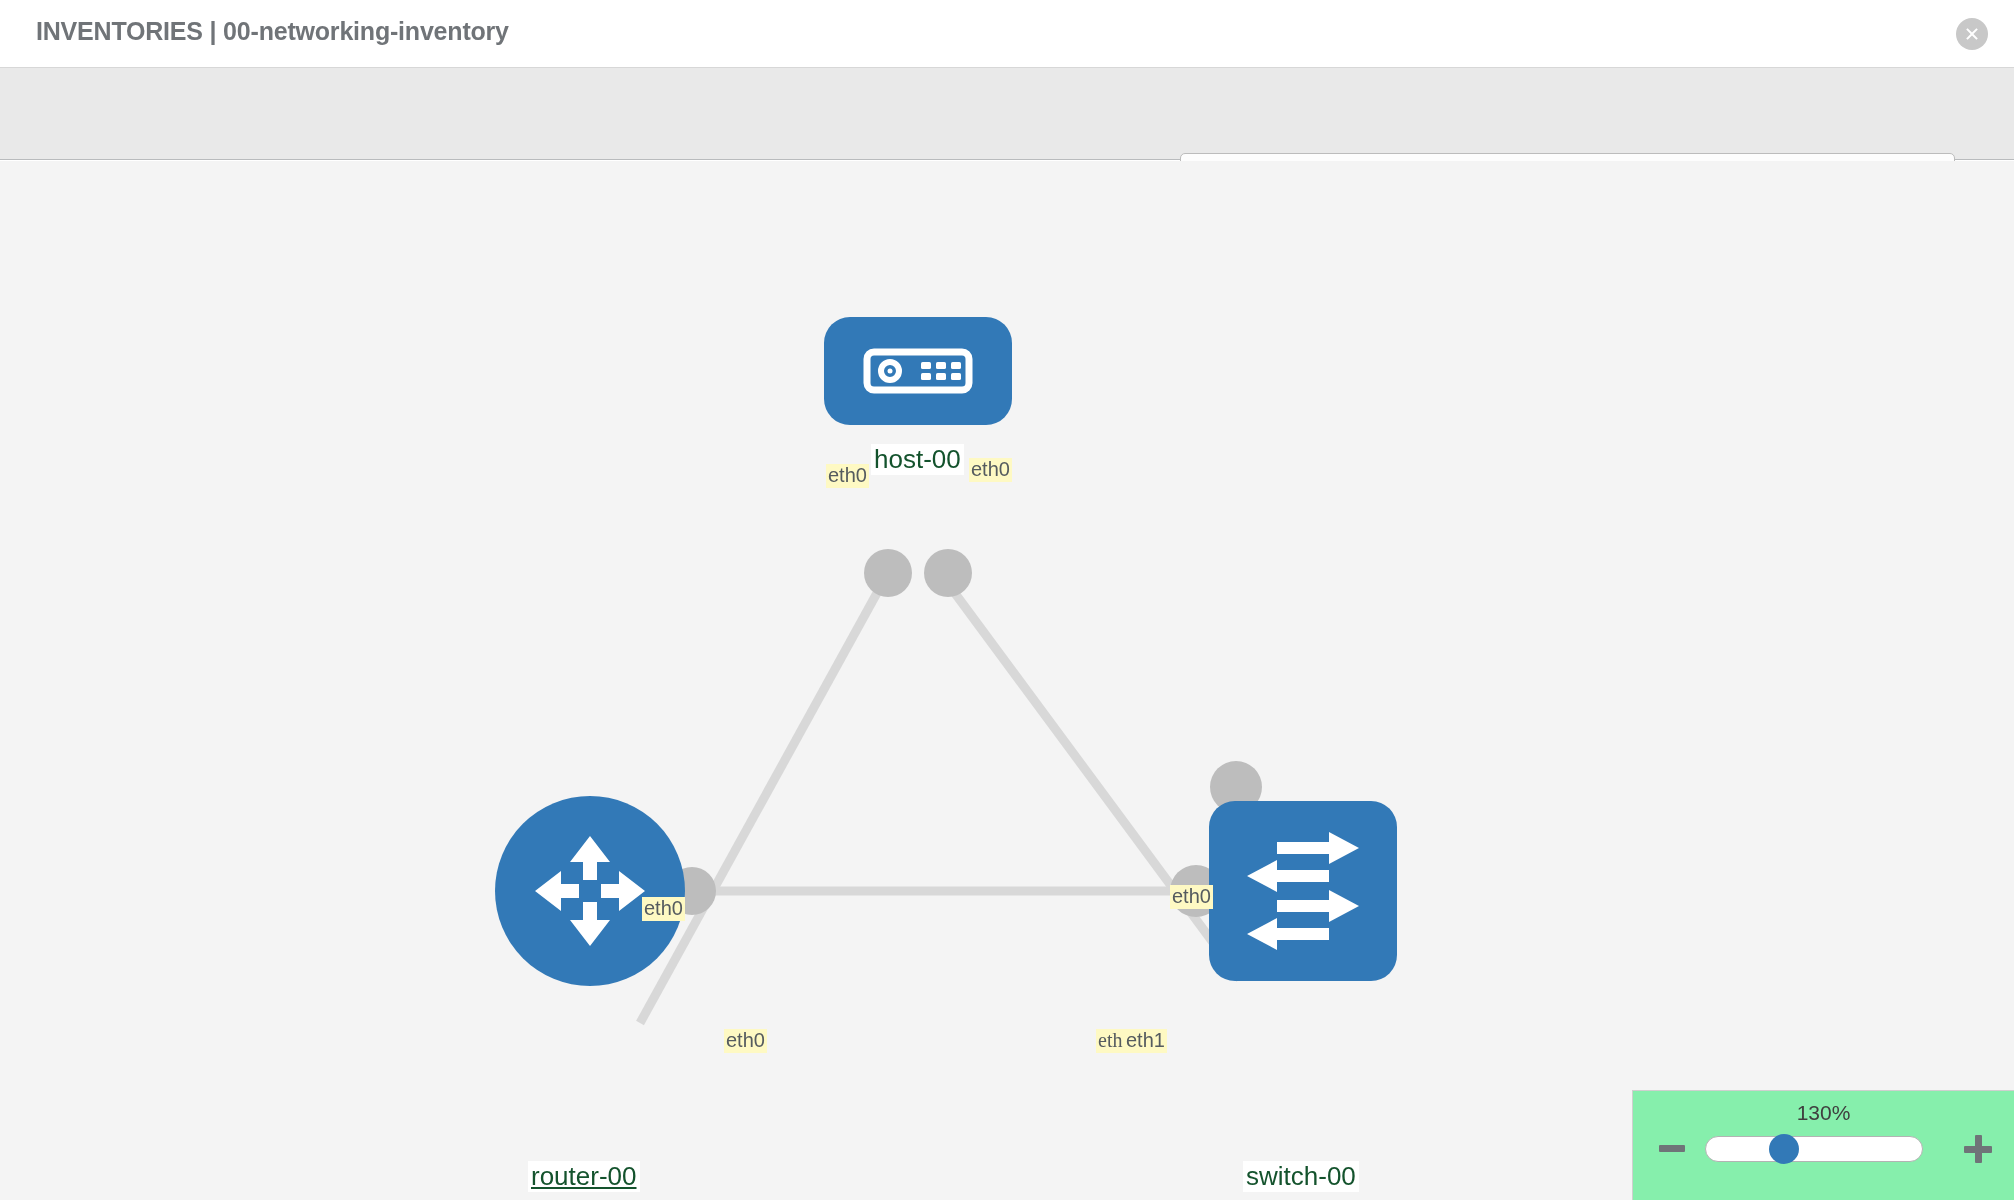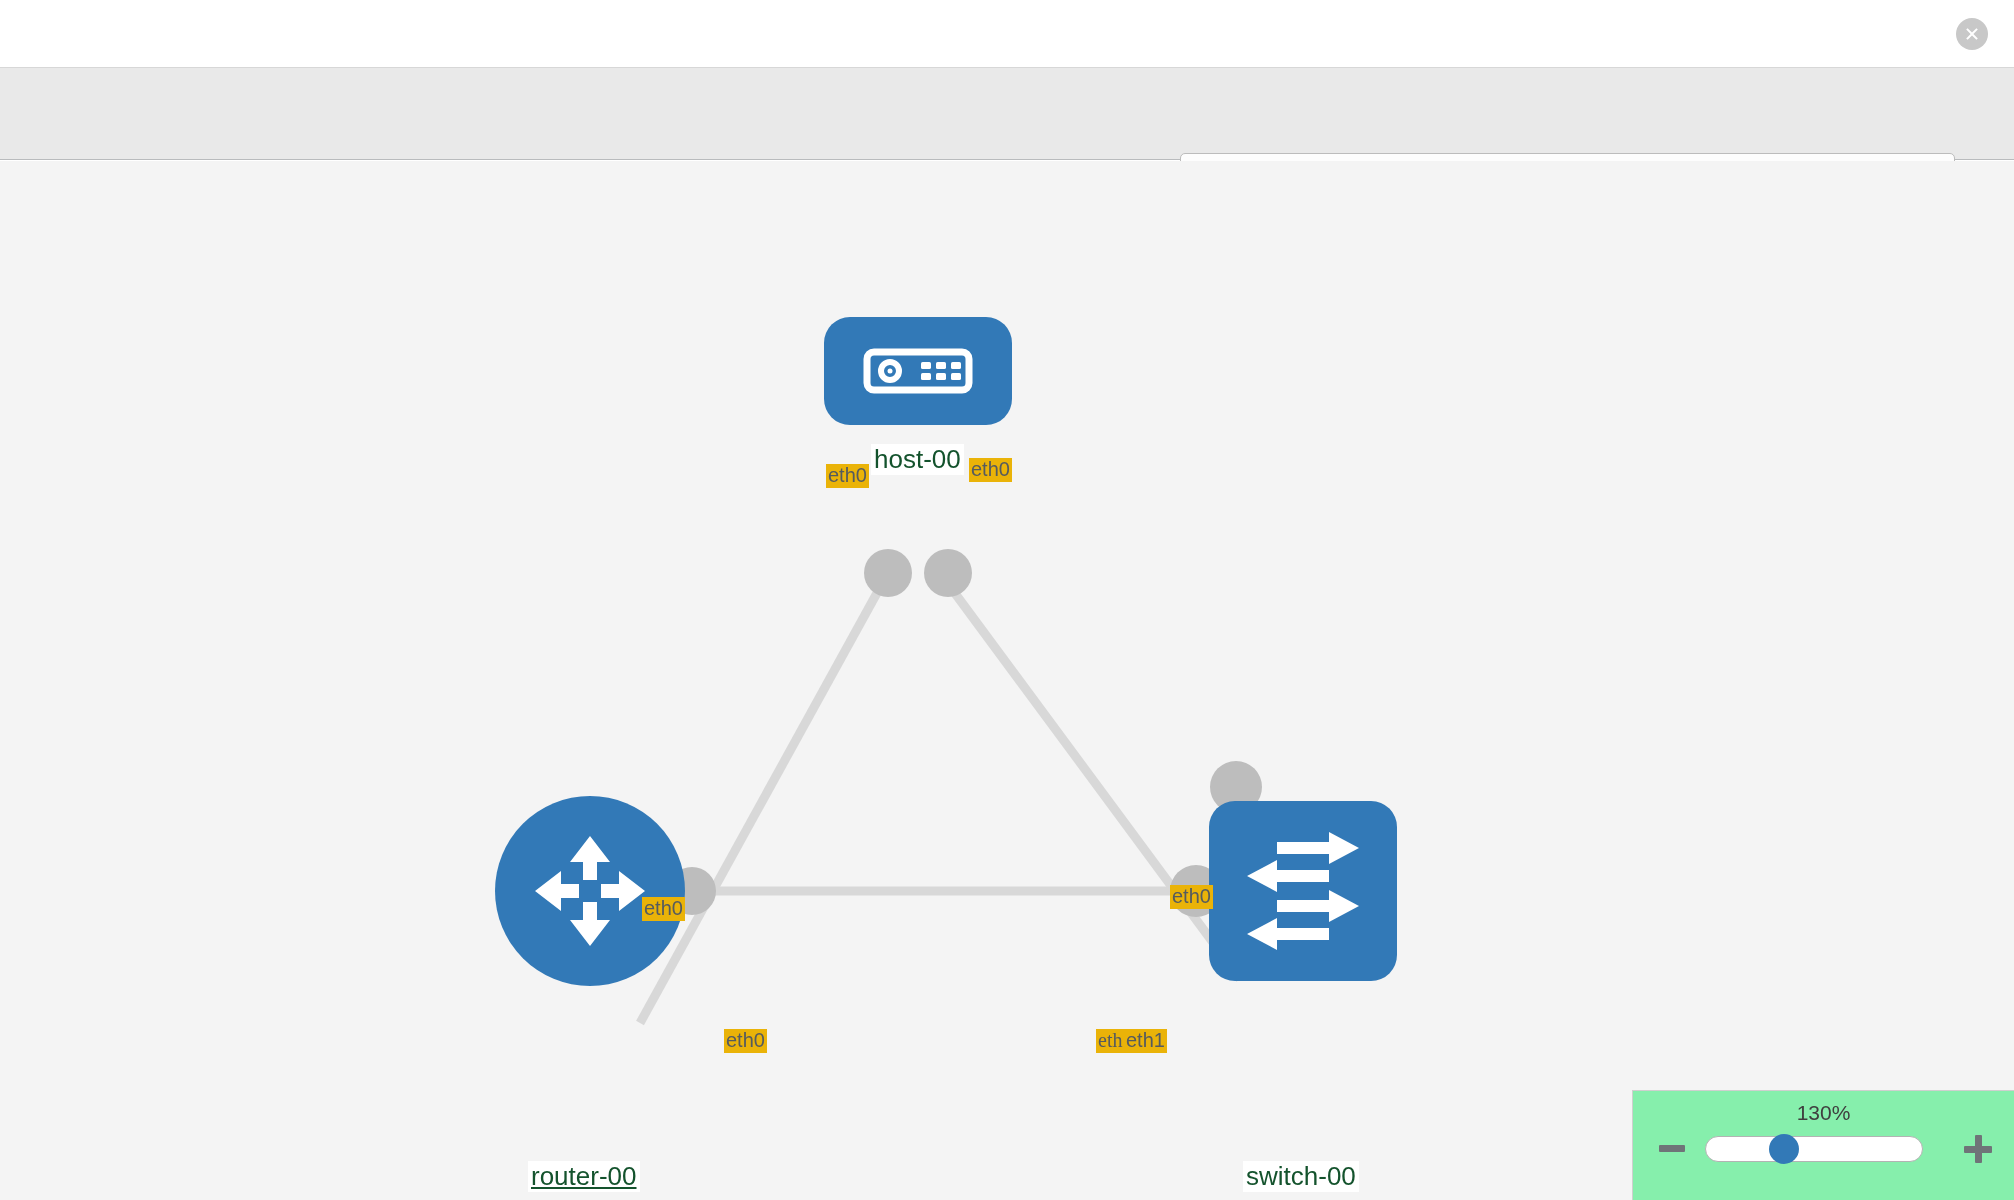--- a/index.html
+++ b/index.html
@@ -105,21 +105,21 @@
     position: absolute;
     font-size: 26px; color: #14532d;
     background: #ffffff;
     white-space: nowrap;
     padding: 0 3px;
     line-height: 1.18;
   }
   .iface-label {
     position: absolute;
     font-size: 20px; color: #555b5f;
-    background: #eab308;
+    background: #fef9c3;
     white-space: nowrap;
     padding: 0 2px;
     line-height: 1.18;
   }
 
   
   .zoom-widget {
     position: absolute; right: 0; bottom: 0;
     width: 382px; height: 110px;
     background: #86efac;
@@ -158,20 +158,21 @@
   }
   .zoom-plus::before { left: 0; top: 11px; width: 28px; height: 7px; }
   .zoom-plus::after  { top: 0; left: 11px; height: 28px; width: 7px; }
 </style>
 </head>
 <body>
 
 <div id="app">
 
   <div class="header">
+    <div class="header-title">INVENTORIES | 00-networking-inventory</div>
 
     <div class="close-btn">
       <svg width="20" height="20" viewBox="0 0 20 20" aria-hidden="true">
         <path d="M5.6 4.2 L10 8.6 L14.4 4.2 L15.8 5.6 L11.4 10 L15.8 14.4
                  L14.4 15.8 L10 11.4 L5.6 15.8 L4.2 14.4 L8.6 10 L4.2 5.6 Z" fill="#ffffff"></path>
       </svg>
     </div>
   </div>
 
   <div class="toolbar">

